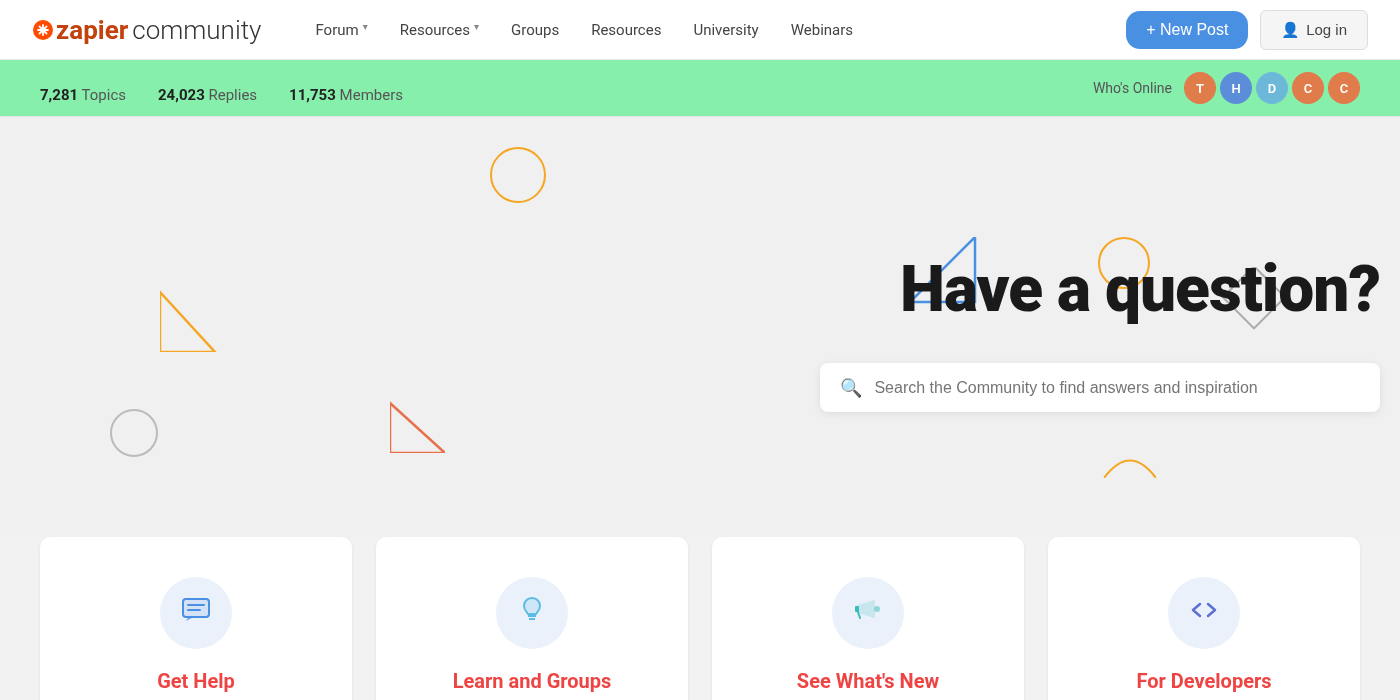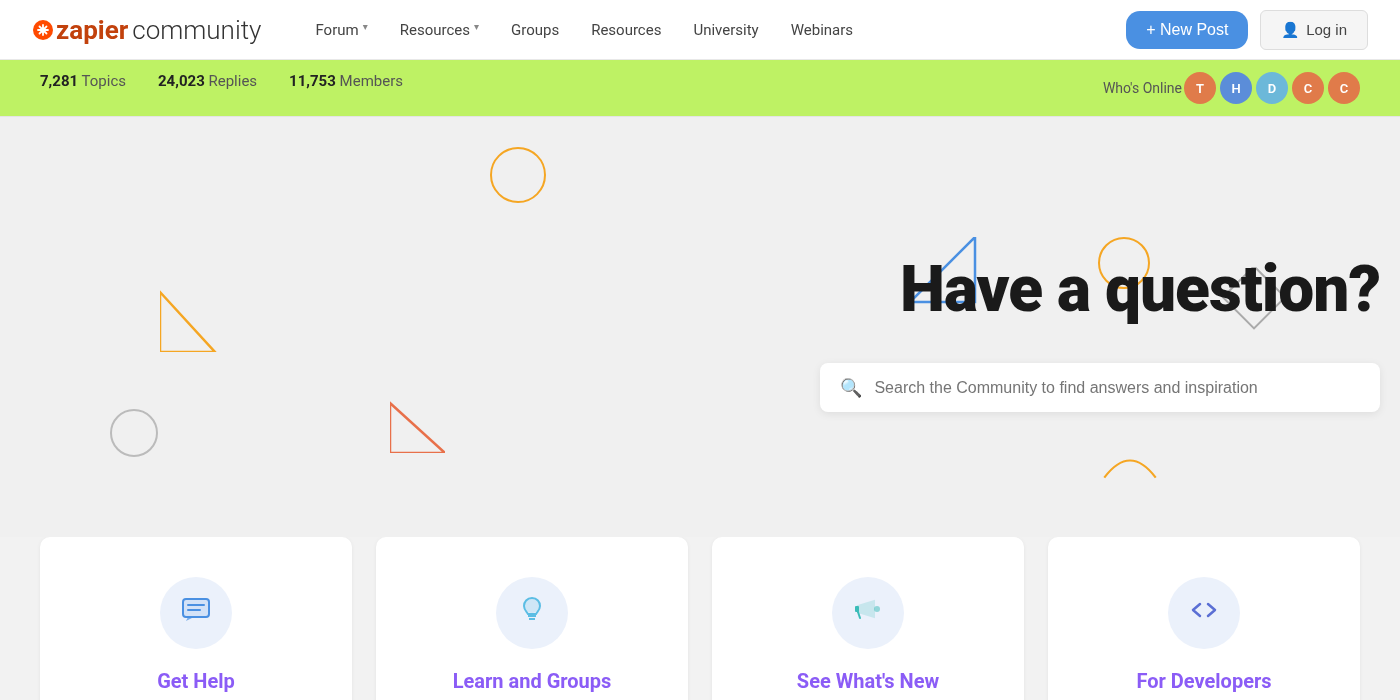--- a/index.html
+++ b/index.html
@@ -23,26 +23,26 @@
       background: #4A90E2; color: #fff; border: none; padding: 10px 20px;
       border-radius: 14px; font-size: 16px; cursor: pointer; display: flex; align-items: center; gap: 6px;
     }
     .btn-login {
       background: #f5f5f5; color: #444; border: 1px solid #ddd; padding: 10px 20px;
       border-radius: 6px; font-size: 15px; cursor: pointer; display: flex; align-items: center; gap: 6px;
     }
 
     
     .stats-bar {
-      display: flex; align-items: flex-start; padding: 12px 40px;
-      background: #bef264; border-bottom: 1px solid #e4e4e4; position: relative;
+      display: flex; align-items: flex-end; padding: 12px 40px;
+      background: #86efac; border-bottom: 1px solid #e4e4e4; position: relative;
     }
     .stat-item { margin-right: 32px; font-size: 15px; color: #555; }
     .stat-item strong { color: #222; font-weight: 700; }
-    .who-online { margin-left: auto; display: flex; align-items: center; gap: 2px; font-size: 14px; color: #555; }
+    .who-online { margin-left: auto; display: flex; align-items: center; gap: 12px; font-size: 14px; color: #555; }
     .avatar-stack { display: flex; gap: 4px; }
     .avatar {
       width: 32px; height: 32px; border-radius: 50%; display: flex; align-items: center;
       justify-content: center; color: #fff; font-size: 13px; font-weight: 600;
     }
     .avatar-t { background: #E07B4A; }
     .avatar-h { background: #5B8DD9; }
     .avatar-d { background: #6CB8D9; }
     .avatar-c1 { background: #E07B4A; }
     .avatar-c2 { background: #E07B4A; }
@@ -126,21 +126,21 @@
     }
     .card-icon-wrap {
       width: 72px; height: 72px; border-radius: 50%; background: #EBF1FB;
       display: flex; align-items: center; justify-content: center; margin-bottom: 20px;
     }
     .card-icon { font-size: 28px; }
     .card-icon-blue { color: #4A90E2; }
     .card-icon-lightblue { color: #5BBDE4; }
     .card-icon-teal { color: #3ABCB8; }
     .card-icon-indigo { color: #5B6FD4; }
-    .card-title { font-size: 20px; font-weight: 700; color: #8b5cf6; margin-bottom: 8px; }
+    .card-title { font-size: 20px; font-weight: 700; color: #ef4444; margin-bottom: 8px; }
   </style>
 </head>
 <body>
 
 <nav class="navbar">
   <a class="logo" href="#">
     <svg class="logo-icon" viewBox="0 0 22 22" fill="none" xmlns="http://www.w3.org/2000/svg">
       <circle cx="11" cy="11" r="10" fill="#FF4A00"></circle>
       <path d="M6 11h10M11 6v10M7.5 7.5l7 7M14.5 7.5l-7 7" stroke="#fff" stroke-width="1.8" stroke-linecap="round"></path>
     </svg>

